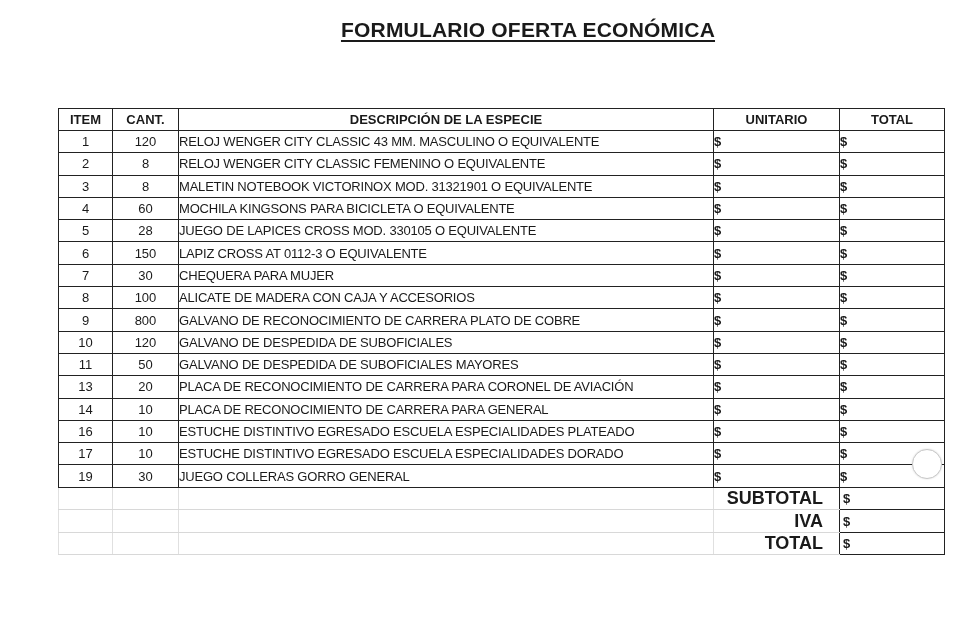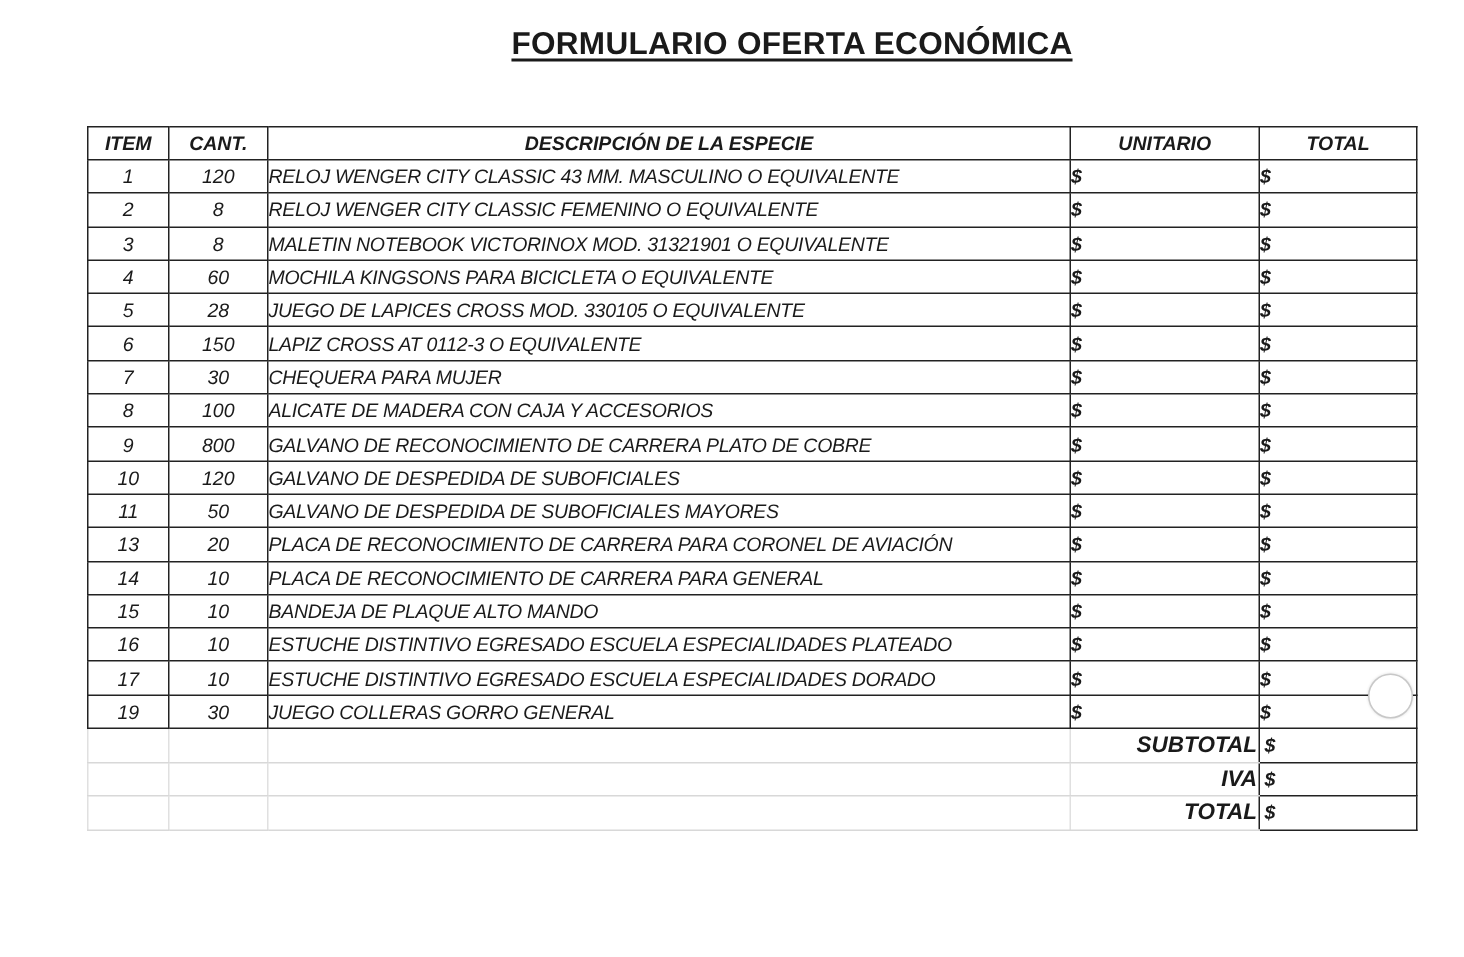--- a/index.html
+++ b/index.html
@@ -7,22 +7,22 @@
       width: 976px; height: 638px; position: relative; overflow: hidden;
       font-family: "Liberation Sans", sans-serif; color: #1a1a1a;
     }
     .title {
       position: absolute; top: 18px; left: 0; width: 1056px;
       text-align: center; font-size: 21px; font-weight: bold;
       text-decoration: underline; text-underline-offset: 3px;
       text-decoration-thickness: 2px; letter-spacing: 0.2px;
     }
     table.form {
-      position: absolute; top: 84px; left: 58px;
-      border-collapse: collapse; table-layout: fixed; font-style: italic;
+      position: absolute; top: 108px; left: 58px;
+      border-collapse: collapse; table-layout: fixed;
     }
     table.form td, table.form th {
       border: 1.5px solid #222; padding: 0; height: 21.3px;
       font-size: 13px; line-height: 13px; white-space: nowrap; overflow: hidden;
     }
     table.form th {
       font-weight: bold; text-align: center; font-size: 13px; height: 21px;
     }
     td.c { text-align: center; }
     td.desc { padding-left: 3px; letter-spacing: -0.2px; }
@@ -30,21 +30,21 @@
     .col-item { width: 54px; }
     .col-cant { width: 66px; }
     .col-desc { width: 535px; }
     .col-unit { width: 126px; }
     .col-total { width: 105px; }
     tr.sum td { height: 21.5px; }
     tr.sum td.ghost { border: none; border-right: 1px solid #e0e0e0; border-bottom: 1px solid #d8d8d8; }
     tr.sum td.ghost.first { border-left: 1px solid #e0e0e0; }
     tr.sum td.label {
       border: none; border-bottom: 1px solid #d8d8d8; border-left: 1px solid #e0e0e0;
-      text-align: right; font-weight: bold; padding-right: 1px; font-size: 15px;
+      text-align: right; font-weight: bold; padding-right: 16px; font-size: 18px;
     }
     tr.sum td.value { border: 1.5px solid #222; padding-left: 3px; font-weight: bold; }
     .scan-circle {
       position: absolute; left: 912px; top: 449px; width: 28px; height: 28px;
       border-radius: 50%; border: 1.5px solid #c8c8c8; background: #fff;
       box-shadow: 0 0 2px rgba(0,0,0,0.15);
     }
   </style>
 </head>
 <body>
@@ -154,27 +154,20 @@
         <td class="money">$</td>
       </tr>
       <tr>
         <td class="c">14</td>
         <td class="c">10</td>
         <td class="desc">PLACA DE RECONOCIMIENTO DE CARRERA PARA GENERAL</td>
         <td class="money">$</td>
         <td class="money">$</td>
       </tr>
       <tr>
-        <td class="c">15</td>
-        <td class="c">10</td>
-        <td class="desc">BANDEJA DE PLAQUE ALTO MANDO</td>
-        <td class="money">$</td>
-        <td class="money">$</td>
-      </tr>
-      <tr>
         <td class="c">16</td>
         <td class="c">10</td>
         <td class="desc">ESTUCHE DISTINTIVO EGRESADO ESCUELA ESPECIALIDADES PLATEADO</td>
         <td class="money">$</td>
         <td class="money">$</td>
       </tr>
       <tr>
         <td class="c">17</td>
         <td class="c">10</td>
         <td class="desc">ESTUCHE DISTINTIVO EGRESADO ESCUELA ESPECIALIDADES DORADO</td>

